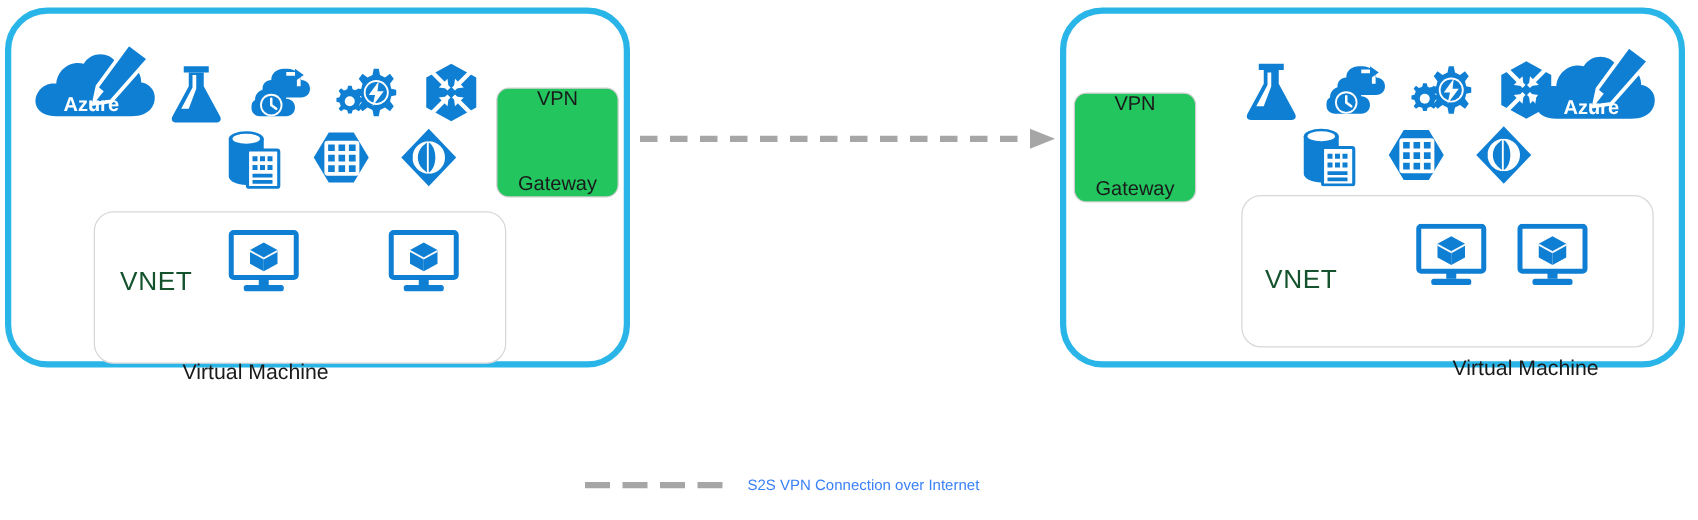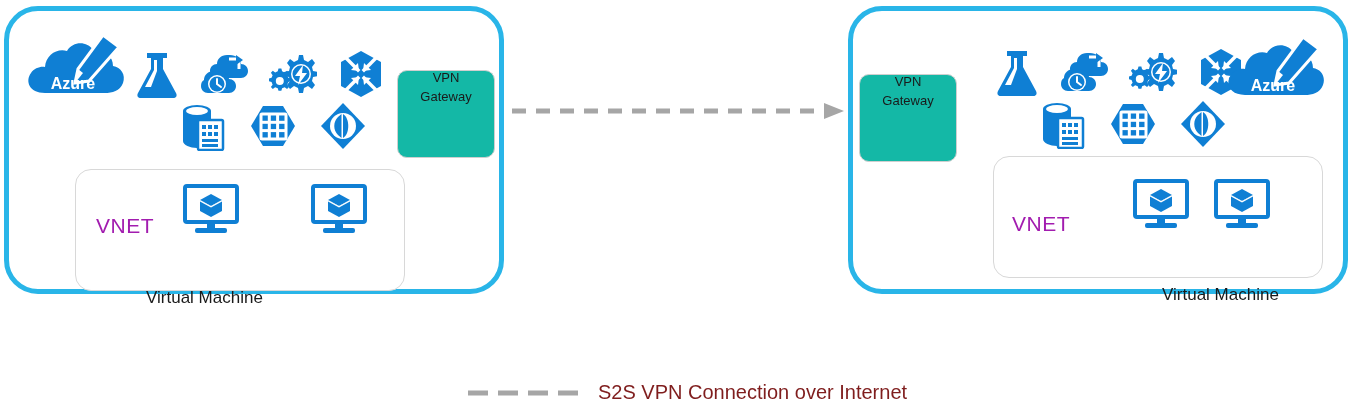--- a/index.html
+++ b/index.html
@@ -65,49 +65,49 @@
   }
   .svc-icon svg { display: block; width: 100%; height: 100%; }
 
   
   .vpn-gateway {
     position: absolute;
     width: 98px;
     height: 88px;
     border: 1.5px solid #CFCFCF;
     border-radius: 10px;
-    background: #14b8a6;
+    background: #22c55e;
     display: flex;
     flex-direction: column;
     align-items: center;
-    justify-content: flex-start;
+    justify-content: space-between;
     gap: 5px;
     color: #1a1a1a;
-    font-size: 13px;
+    font-size: 16px;
     line-height: 1.1;
   }
   .left  .vpn-gateway { left: 388px; top: 59px; }
   .right .vpn-gateway { left: 6px;   top: 63px; }
 
   
   .vnet-box {
     position: absolute;
     width: 330px;
     height: 122px;
     border: 1.5px solid #D8D8D8;
     border-radius: 16px;
     background: #ffffff;
   }
   .left  .vnet-box { left: 66px;  top: 158px; }
   .right .vnet-box { left: 140px; top: 145px; }
 
   .vnet-label {
     position: absolute;
     font-size: 21px;
-    color: #a21caf;
+    color: #14532d;
     letter-spacing: 0.5px;
   }
   .left  .vnet-label { left: 20px;  top: 44px; }
   .right .vnet-label { left: 18px;  top: 55px; }
 
   .vm-icon {
     position: absolute;
     width: 60px;
     height: 52px;
   }
@@ -146,22 +146,22 @@
     display: flex;
     align-items: center;
     gap: 14px;
   }
   .legend-dashes {
     width: 118px;
     height: 12px;
   }
   .legend-dashes svg { display: block; width: 100%; height: 100%; }
   .legend-text {
-    font-size: 20px;
-    color: #7f1d1d;
+    font-size: 12px;
+    color: #3b82f6;
     white-space: nowrap;
   }
 </style>
 </head>
 <body>
 
 <div class="canvas">
 
   <div class="region left">
 

